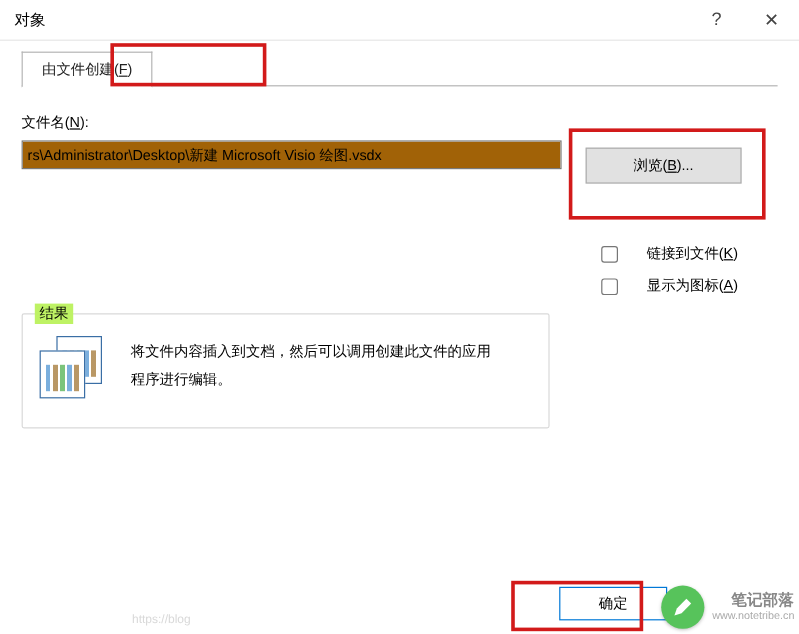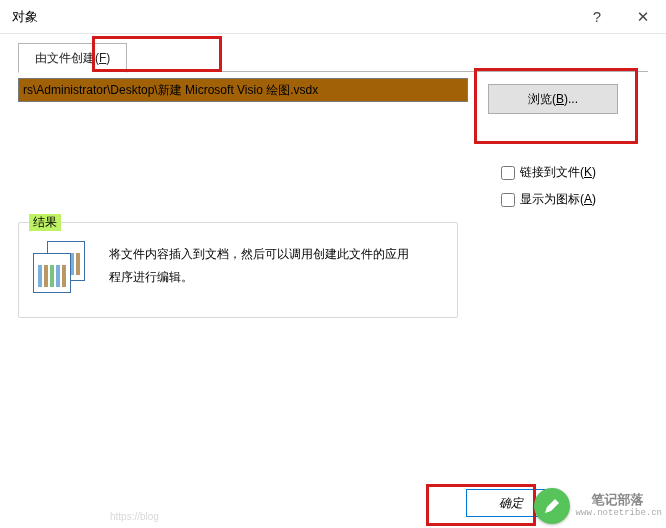--- a/index.html
+++ b/index.html
@@ -121,21 +121,21 @@
     pointer-events: none;
     z-index: 5;
   }
   .checks {
     margin-left: 440px;
     margin-top: 50px;
   }
   .check {
     display: flex;
     align-items: center;
-    gap: 5px;
+    gap: 24px;
     margin-bottom: 10px;
     font-size: 12px;
     padding-left: 43px;
   }
   .check input { width: 14px; height: 14px; margin: 0; }
   .check .hotkey { text-decoration: underline; }
   .result-group {
     margin-top: 14px;
     border: 1px solid #d9d9d9;
     border-radius: 2px;
@@ -199,21 +199,21 @@
     align-items: center;
     justify-content: center;
     box-shadow: 0 1px 3px rgba(0,0,0,0.25);
   }
   .wm-text {
     display: flex;
     flex-direction: column;
     line-height: 1.15;
   }
   .wm-text .t1 { font-size: 13px; color: #888; font-weight: bold; margin-left: 16px; }
-  .wm-text .t2 { font-size: 9px; color: #aaa; font-family: Liberation Mono, monospace; }
+  .wm-text .t2 { font-size: 9px; color: #aaa; }
   .icon-pages {
     width: 60px; height: 52px; position: relative;
   }
   .page-back, .page-front {
     position: absolute;
     border: 1px solid #3a6ea5;
     background: #fff;
     width: 38px; height: 40px;
   }
   .page-back { left: 18px; top: 0; }
@@ -249,20 +249,23 @@
 
 <div class="content">
   <div class="tabbar">
     <div class="tabline"></div>
     <div class="tab active">
       <span>由文件创建(</span><span class="hotkey">F</span><span>)</span>
     </div>
     <div class="highlight-tab" style="left:74px; top:-6px; width:130px; height:36px;"></div>
   </div>
 
+  <div class="label-filename">
+    <span>文件名(</span><span class="hotkey">N</span><span>):</span>
+  </div>
 
   <div class="filerow">
     <div class="file-input-wrap">
       <input class="file-input selected" type="text" value="rs\Administrator\Desktop\新建 Microsoft Visio 绘图.vsdx" style="">
     </div>
     <div class="browse-wrap">
       <button class="browse-btn">
         <span>浏览(</span><span class="hotkey">B</span><span>)...</span>
       </button>
       <div class="highlight-browse" style="left:-14px; top:-10px; width:164px; height:76px;"></div>
@@ -287,21 +290,21 @@
         <div class="page-back"></div>
         <div class="page-front"></div>
       </div>
       <div class="result-text">将文件内容插入到文档，然后可以调用创建此文件的应用程序进行编辑。</div>
     </div>
   </div>
 </div>
 
 <div class="footer">
   <div class="highlight-ok" style="right:112px; bottom:2px; width:110px; height:42px;"></div>
-  <button class="ok-btn" style="margin-right:92px;font-style:italic;">
+  <button class="ok-btn" style="margin-right:92px;">
     <span>确定</span>
   </button>
 </div>
 
 <div class="faded-url">https://blog</div>
 
 <div class="watermark-group">
   <div class="wm-circle">
     <svg width="20" height="20" viewBox="0 0 20 20">
         <path d="M3 17 L5 11 L13 3 L17 7 L9 15 Z" fill="#fff"></path>

